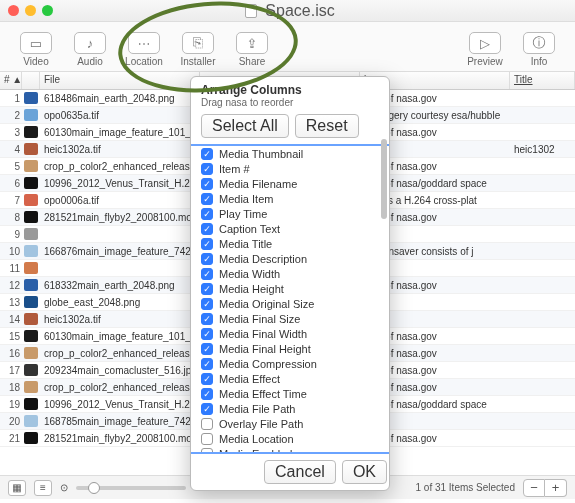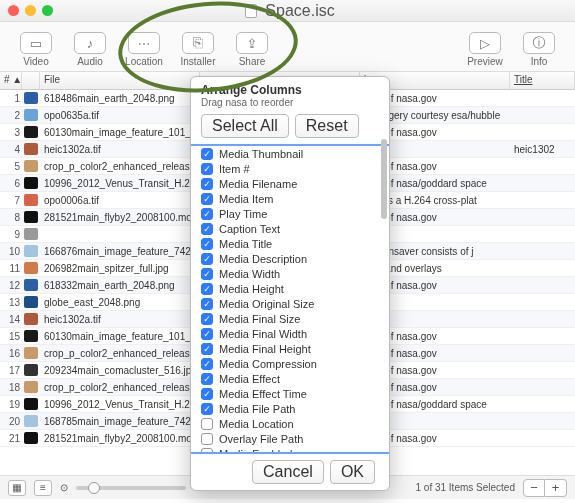--- a/index.html
+++ b/index.html
@@ -49,21 +49,21 @@
 
   .popover { position:absolute; left:190px; top:76px; width:200px; background:#fff; border:1px solid #bbb; border-radius:6px; box-shadow:0 6px 22px rgba(0,0,0,.25); z-index:40; padding:6px 0 4px; }
   .pop-title { font-weight:600; font-size:12px; padding:0 10px; }
   .pop-sub { font-size:10px; color:#666; padding:0 10px 4px; }
   .pop-btns { display:flex; gap:6px; padding:2px 10px 6px; }
   .btn { font-size:16px; padding:2px 10px; border:1px solid #bbb; border-radius:4px; background:linear-gradient(#fff,#f3f3f3); cursor:default; }
   .pop-list { max-height:310px; overflow:hidden; border-top:2px solid #6aa3ff; border-bottom:2px solid #6aa3ff; }
   .pop-item { display:flex; align-items:center; gap:6px; padding:1px 10px; font-size:11px; height:15px; }
   .chk { width:12px; height:12px; border:1px solid #999; border-radius:3px; display:flex; align-items:center; justify-content:center; font-size:9px; color:#fff; }
   .chk.on { background:#2f7bff; border-color:#2f7bff; }
-  .pop-footer { display:flex; justify-content:flex-end; gap:6px; padding:6px 14px 2px; }
+  .pop-footer { display:flex; justify-content:flex-end; gap:6px; padding:6px 2px 2px; }
   .scrollthumb { position:absolute; right:2px; top:62px; width:6px; height:80px; background:#c4c4c4; border-radius:3px; }
 </style>
 </head>
 <body>
 
 <div class="titlebar">
   <div class="traffic">
     <div class="dot red"></div>
     <div class="dot yellow"></div>
     <div class="dot green"></div>
@@ -217,21 +217,20 @@
         <div class="c-file">166876main_image_feature_742_ys_full.jpg</div>
         <div class="c-spacer"></div>
         <div class="c-right">screensaver consists of j</div>
         <div class="c-title"></div>
       </div>
       <div class="row">
         <div class="c-num">11</div>
         <div class="c-thumb">
           <div class="thumb" style="background:#d27a4a"></div>
         </div>
-        <div class="c-file">206982main_spitzer_full.jpg</div>
         <div class="c-spacer"></div>
         <div class="c-right">ions and overlays</div>
         <div class="c-title"></div>
       </div>
       <div class="row">
         <div class="c-num">12</div>
         <div class="c-thumb">
           <div class="thumb" style="background:#2a5fa8"></div>
         </div>
         <div class="c-file">618332main_earth_2048.png</div>
@@ -407,25 +406,25 @@
       <div class="pop-item">
         <div class="chk on">✓</div>
         <span>Media Effect Time</span>
       </div>
       <div class="pop-item">
         <div class="chk on">✓</div>
         <span>Media File Path</span>
       </div>
       <div class="pop-item">
         <div class="chk"></div>
+        <span>Overlay File Path</span>
+      </div>
+      <div class="pop-item">
+        <div class="chk"></div>
         <span>Media Location</span>
-      </div>
-      <div class="pop-item">
-        <div class="chk"></div>
-        <span>Overlay File Path</span>
       </div>
       <div class="pop-item">
         <div class="chk"></div>
         <span>Media Enabled</span>
       </div>
     </div>
   <div class="scrollthumb"></div>
   <div class="pop-footer">
     <div class="btn">Cancel</div>
     <div class="btn">OK</div>

